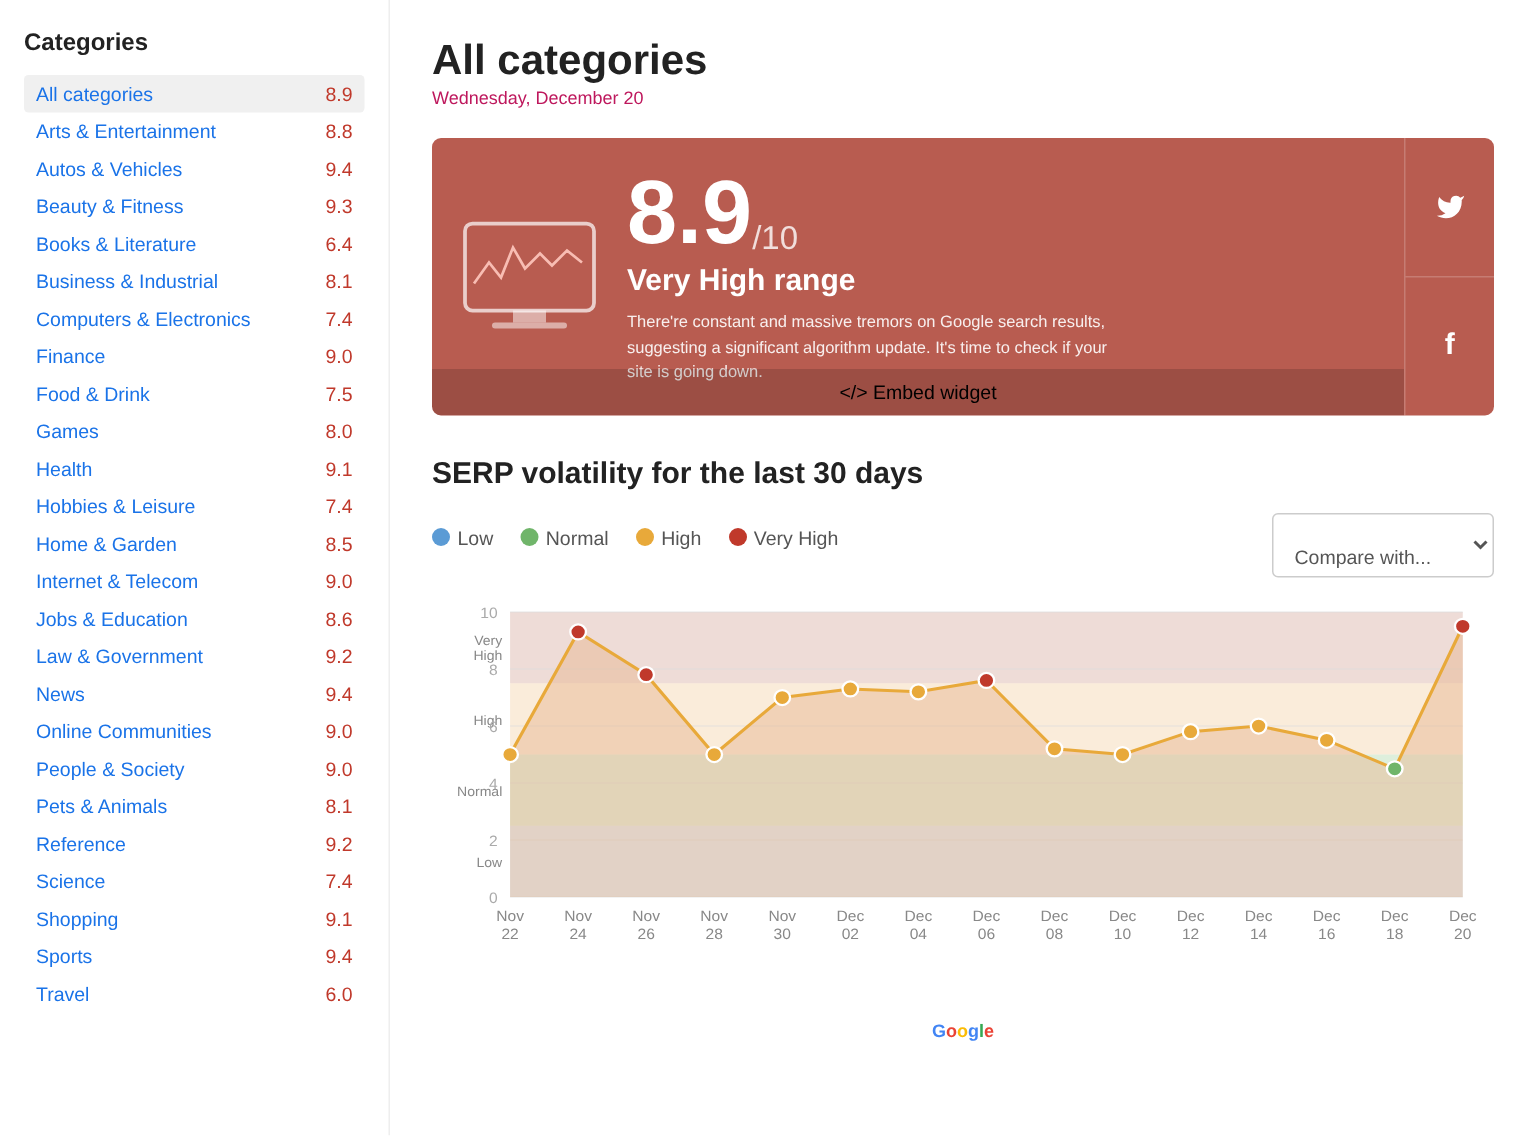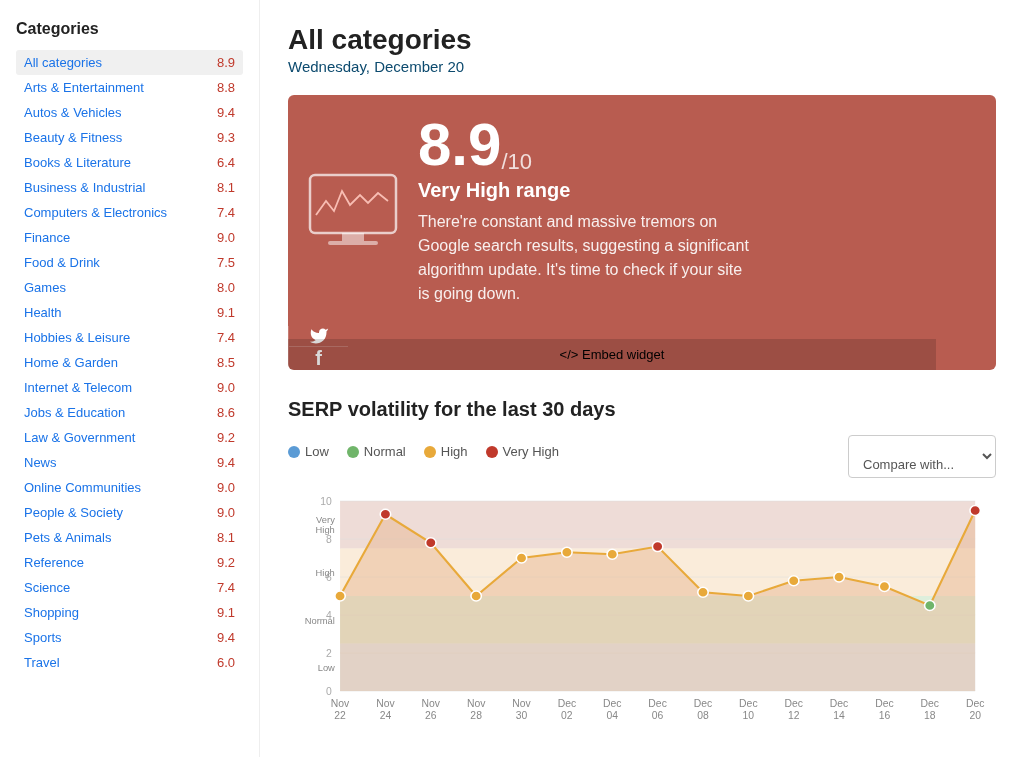--- a/index.html
+++ b/index.html
@@ -10,50 +10,50 @@
     .sidebar { width: 260px; padding: 20px 16px; border-right: 1px solid #eee; flex-shrink: 0; }
     .sidebar-title { font-size: 16px; font-weight: bold; margin-bottom: 12px; color: #222; }
     .sidebar-item { display: flex; justify-content: space-between; align-items: center; padding: 5px 8px; cursor: pointer; }
     .sidebar-item.active { background: #f0f0f0; border-radius: 3px; }
     .sidebar-item .cat-name { color: #1a73e8; font-size: 13px; }
     .sidebar-item .cat-score { color: #c0392b; font-size: 13px; font-weight: 500; }
 
     
     .main { flex: 1; padding: 24px 28px; }
     .page-title { font-size: 28px; font-weight: bold; color: #222; margin-bottom: 2px; }
-    .page-date { font-size: 15px; color: #0c4a6e; margin-bottom: 20px; }
-
-    
-    .score-card { background: #b85c50; border-radius: 6px; padding: 0; display: flex; margin-bottom: 28px; position: relative; overflow: hidden; flex-direction: column; }
+    .page-date { font-size: 12px; color: #be185d; margin-bottom: 20px; }
+
+    
+    .score-card { background: #b85c50; border-radius: 6px; padding: 0; display: flex; margin-bottom: 28px; position: relative; overflow: hidden; }
     .score-card-left { display: flex; align-items: center; padding: 20px 20px; flex: 1; }
     .monitor-icon { width: 90px; height: 75px; margin-right: 20px; flex-shrink: 0; }
     .score-info { flex: 1; }
     .score-number { font-size: 60px; font-weight: bold; color: #fff; line-height: 1; display: inline-block; }
     .score-denom { font-size: 22px; color: rgba(255,255,255,0.8); vertical-align: bottom; margin-bottom: 8px; }
     .score-range { font-size: 20px; color: #fff; font-weight: bold; margin-top: 4px; margin-bottom: 8px; }
-    .score-desc { font-size: 16px; color: rgba(255,255,255,0.9); line-height: 1.5; max-width: 340px; }
+    .score-desc { font-size: 11px; color: rgba(255,255,255,0.9); line-height: 1.5; max-width: 340px; }
     .score-card-social { display: flex; flex-direction: column; justify-content: stretch; width: 60px; border-left: 1px solid rgba(255,255,255,0.2); }
     .social-btn { flex: 1; display: flex; align-items: center; justify-content: center; color: #fff; font-size: 18px; cursor: pointer; border-bottom: 1px solid rgba(255,255,255,0.2); }
     .social-btn:last-child { border-bottom: none; }
     .embed-bar { position: absolute; bottom: 0; left: 0; right: 60px; background: rgba(0,0,0,0.15); text-align: center; padding: 8px; color: #000000; font-size: 13px; cursor: pointer; }
 
     
     .chart-title { font-size: 20px; font-weight: bold; color: #222; margin-bottom: 14px; }
     .chart-legend { display: flex; align-items: center; gap: 18px; margin-bottom: 10px; flex-wrap: wrap; }
     .legend-item { display: flex; align-items: center; gap: 5px; font-size: 13px; color: #555; }
     .legend-dot { width: 12px; height: 12px; border-radius: 50%; }
     .chart-controls { display: flex; justify-content: space-between; align-items: center; margin-bottom: 8px; }
     .compare-select { border: 1px solid #ccc; border-radius: 4px; padding: 20px 24px 4px 10px; font-size: 13px; color: #555; background: #fff; cursor: pointer; appearance: auto; }
 
     
     .chart-container { width: 100%; position: relative; }
     svg.chart { width: 100%; height: 280px; }
 
     
-    .google-logo { text-align: center; margin-top: 4px; font-size: 24px; font-weight: bold; }
+    .google-logo { text-align: center; margin-top: 4px; font-size: 12px; font-weight: bold; }
     .g-blue { color: #4285f4; }
     .g-red { color: #ea4335; }
     .g-yellow { color: #fbbc05; }
     .g-green { color: #34a853; }
   </style>
 </head>
 <body>
 
 <div class="container">
 

